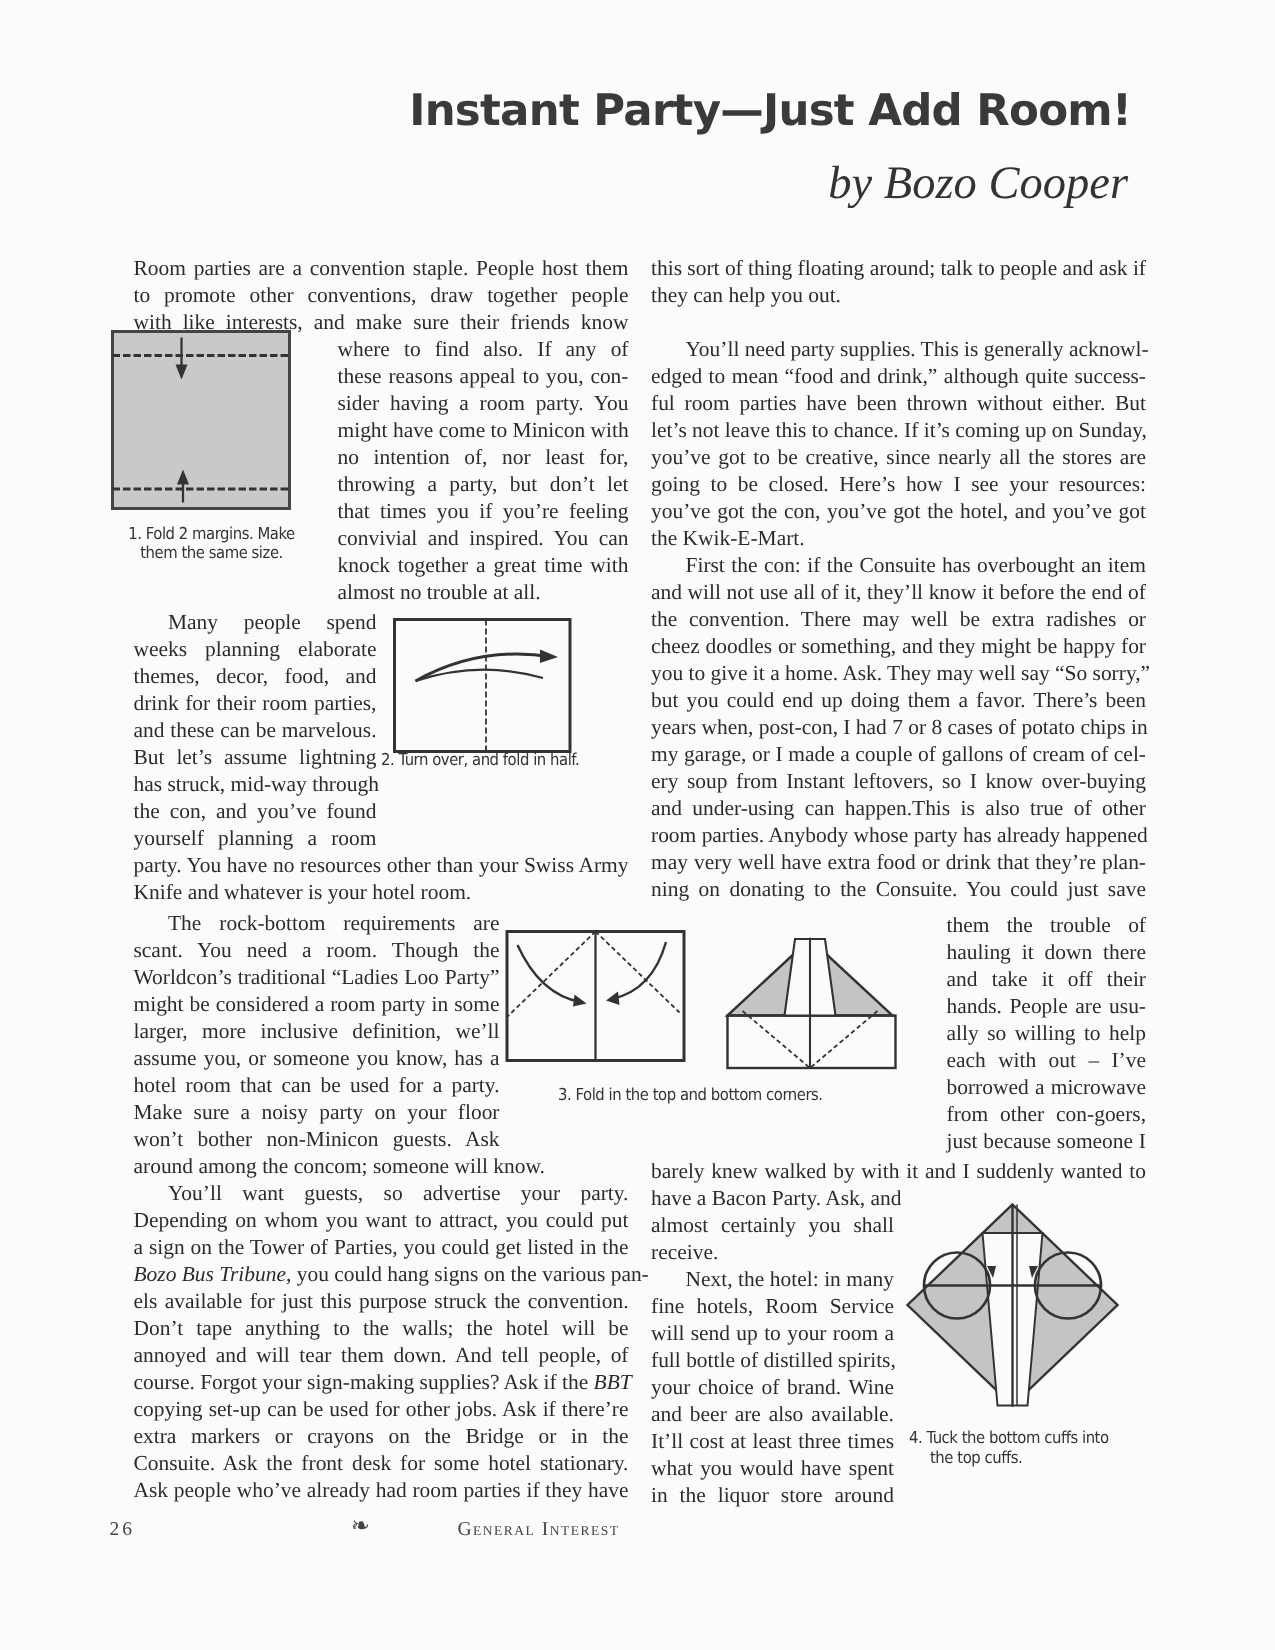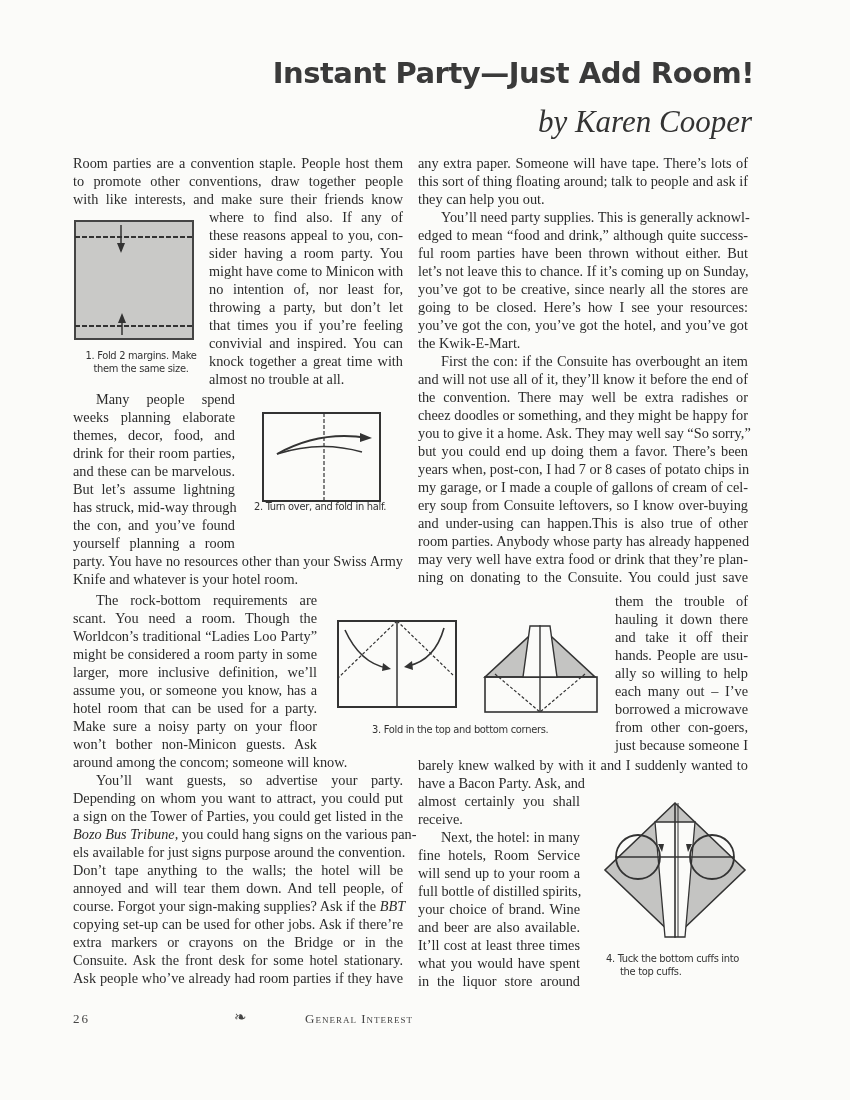--- a/index.html
+++ b/index.html
@@ -14,39 +14,39 @@
     font-family: "DejaVu Sans", "Liberation Sans", sans-serif;
     font-weight: bold; font-size: 29px; letter-spacing: -0.5px; color: #3a3a3a;
     margin: 0; white-space: nowrap;
   }
   .byline {
     position: absolute; left: 400px; top: 104px; width: 352px; text-align: right;
     font-style: italic; font-size: 31px; color: #333; margin: 0;
   }
   .txt {
     position: absolute; font-size: 14.3px; line-height: 18px; text-align: justify;
-    margin: 0; color: #2b2b2b;
+    margin: 16px; color: #2b2b2b;
   }
   .line { display: block; text-align: justify; text-align-last: justify; white-space: nowrap; }
   .line.last { text-align-last: left; }
   .cap {
     position: absolute; font-family: "DejaVu Sans", "Liberation Sans", sans-serif;
     font-size: 11px; line-height: 13px; color: #333; margin: 2px; font-stretch: condensed;
     letter-spacing: -0.3px;
   }
   .fig { position: absolute; }
   .footer { position: absolute; top: 1011px; font-size: 13px; color: #444; }
   .footer .sc { font-variant: small-caps; letter-spacing: 1px; }
   em { font-style: italic; }
 </style>
 </head>
 <body>
 
 <h1 class="title">Instant Party—Just Add Room!</h1>
-<div class="byline">by Karen Cooper</div>
+<div class="byline">by Bozo Cooper</div>
 
 <div class="txt" style="left:73px; top:154px; width:330px;" id="left-intro">
     <span class="line">Room parties are a convention staple. People host them</span>
     <span class="line">to promote other conventions, draw together people</span>
     <span class="line">with like interests, and make sure their friends know</span>
   </div>
 
 <div class="fig" style="left:73px; top:219px;">
   <svg width="124" height="122">
     <rect x="2" y="2" width="118" height="118" fill="#c9c9c7" stroke="#444" stroke-width="2"></rect>
@@ -137,32 +137,31 @@
     <line x1="250" y1="56" x2="205" y2="94" stroke="#333" stroke-width="1.2" stroke-dasharray="3,2"></line>
   </svg>
 </div>
 <div class="cap" style="left:370px; top:721px;">3. Fold in the top and bottom corners.</div>
 
 <div class="txt" style="left:73px; top:771px; width:330px;" id="left-advertise">
     <span class="line" style="padding-left: 23px;">You’ll want guests, so advertise your party.</span>
     <span class="line">Depending on whom you want to attract, you could put</span>
     <span class="line">a sign on the Tower of Parties, you could get listed in the</span>
     <span class="line"><em>Bozo Bus Tribune,</em> you could hang signs on the various pan-</span>
-    <span class="line">els available for just signs purpose around the convention.</span>
+    <span class="line">els available for just this purpose struck the convention.</span>
     <span class="line">Don’t tape anything to the walls; the hotel will be</span>
     <span class="line">annoyed and will tear them down. And tell people, of</span>
     <span class="line">course. Forgot your sign-making supplies? Ask if the <em>BBT</em></span>
     <span class="line">copying set-up can be used for other jobs. Ask if there’re</span>
     <span class="line">extra markers or crayons on the Bridge or in the</span>
     <span class="line">Consuite. Ask the front desk for some hotel stationary.</span>
     <span class="line">Ask people who’ve already had room parties if they have</span>
   </div>
 
 <div class="txt" style="left:418px; top:154px; width:330px;" id="right-top">
-    <span class="line">any extra paper. Someone will have tape. There’s lots of</span>
     <span class="line">this sort of thing floating around; talk to people and ask if</span>
     <span class="line last">they can help you out.</span>
   </div>
 <div class="txt" style="left:418px; top:208px; width:330px;" id="right-supplies">
     <span class="line" style="padding-left: 23px;">You’ll need party supplies. This is generally acknowl-</span>
     <span class="line">edged to mean “food and drink,” although quite success-</span>
     <span class="line">ful room parties have been thrown without either. But</span>
     <span class="line">let’s not leave this to chance. If it’s coming up on Sunday,</span>
     <span class="line">you’ve got to be creative, since nearly all the stores are</span>
     <span class="line">going to be closed. Here’s how I see your resources:</span>
@@ -171,33 +170,33 @@
   </div>
 <div class="txt" style="left:418px; top:352px; width:330px;" id="right-con">
     <span class="line" style="padding-left: 23px;">First the con: if the Consuite has overbought an item</span>
     <span class="line">and will not use all of it, they’ll know it before the end of</span>
     <span class="line">the convention. There may well be extra radishes or</span>
     <span class="line">cheez doodles or something, and they might be happy for</span>
     <span class="line">you to give it a home. Ask. They may well say “So sorry,”</span>
     <span class="line">but you could end up doing them a favor. There’s been</span>
     <span class="line">years when, post-con, I had 7 or 8 cases of potato chips in</span>
     <span class="line">my garage, or I made a couple of gallons of cream of cel-</span>
-    <span class="line">ery soup from Consuite leftovers, so I know over-buying</span>
+    <span class="line">ery soup from Instant leftovers, so I know over-buying</span>
     <span class="line">and under-using can happen.This is also true of other</span>
     <span class="line">room parties. Anybody whose party has already happened</span>
     <span class="line">may very well have extra food or drink that they’re plan-</span>
     <span class="line">ning on donating to the Consuite. You could just save</span>
   </div>
 <div class="txt" style="left:615px; top:592px; width:133px;" id="right-wrap">
     <span class="line">them the trouble of</span>
     <span class="line">hauling it down there</span>
     <span class="line">and take it off their</span>
     <span class="line">hands. People are usu-</span>
     <span class="line">ally so willing to help</span>
-    <span class="line">each many out – I’ve</span>
+    <span class="line">each with out – I’ve</span>
     <span class="line">borrowed a microwave</span>
     <span class="line">from other con-goers,</span>
     <span class="line">just because someone I</span>
   </div>
 <div class="txt" style="left:418px; top:756px; width:330px;" id="right-bacon-full">
     <span class="line">barely knew walked by with it and I suddenly wanted to</span>
   </div>
 <div class="txt" style="left:418px; top:774px; width:162px;" id="right-bacon-wrap">
     <span class="line">have a Bacon Party. Ask, and</span>
     <span class="line">almost certainly you shall</span>

